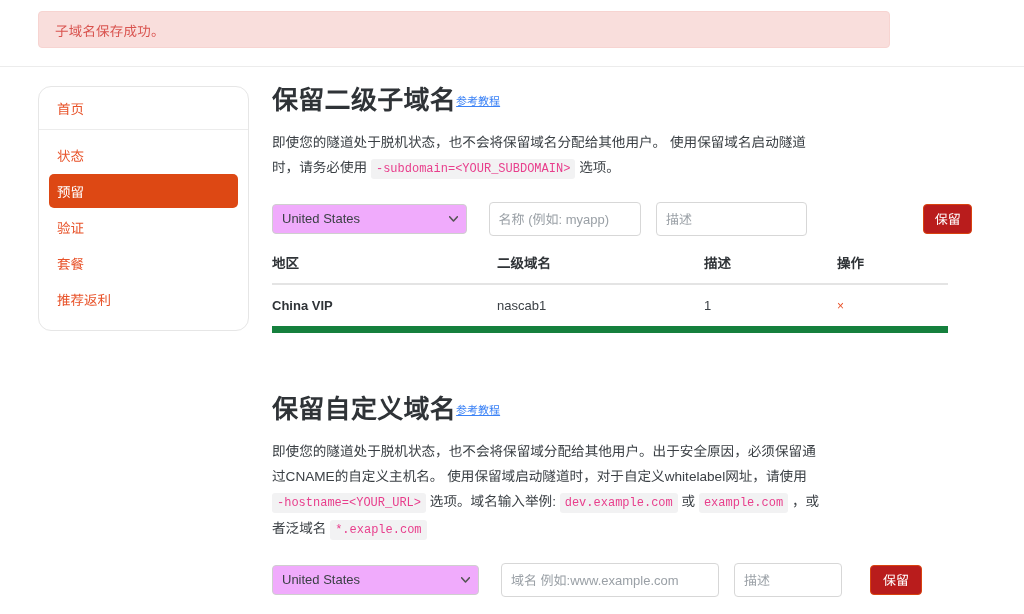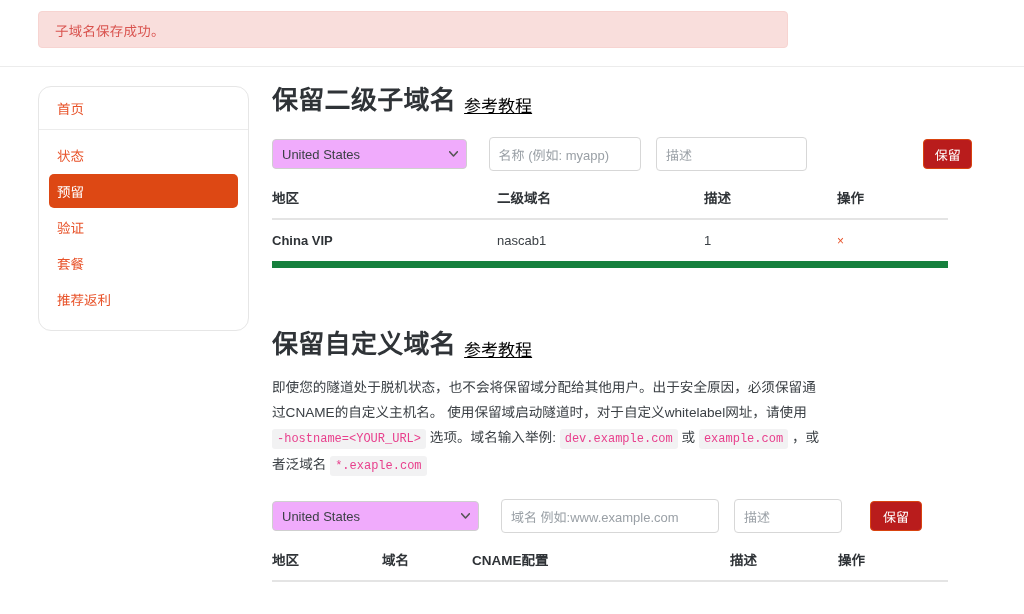--- a/index.html
+++ b/index.html
@@ -10,21 +10,21 @@
     font-family: "Liberation Sans", "DejaVu Sans", sans-serif;
     color: #333333;
     overflow: hidden;
   }
   .page { position: relative; width: 1024px; height: 614px; }
 
   
   .alert {
     position: absolute;
     left: 38px; top: 11px;
-    width: 750px; height: 37px;
+    width: 852px; height: 37px;
     background: #f9dedc;
     border: 1px solid #f7d4d1;
     border-radius: 4px;
     display: flex;
     align-items: center;
     padding-left: 16px;
   }
   .alert-text {
     font-size: 13.5px;
     color: #d9534f;
@@ -78,25 +78,24 @@
   }
   .section-title {
     font-size: 26px;
     font-weight: bold;
     color: #2f3337;
     line-height: 1.15;
     margin: 0;
     letter-spacing: .3px;
   }
   .tutorial-link {
-    font-size: 17px;
-    color: #000000;
+    font-size: 11px;
+    color: #3b82f6;
     margin-top: 6px;
     white-space: nowrap;
-    margin-left: 8px;
   }
 
   .desc {
     font-size: 13.6px;
     line-height: 25px;
     color: #3b4045;
     margin-top: 14px;
     max-width: 552px;
   }
   code.kbd {
@@ -226,20 +225,21 @@
   </nav>
 
   <main class="main">
 
     <section>
       <div class="section-head">
         <h1 class="section-title">保留二级子域名</h1>
         <a class="tutorial-link" href="#">参考教程</a>
       </div>
 
+      <p class="desc">即使您的隧道处于脱机状态，也不会将保留域名分配给其他用户。 使用保留域名启动隧道时，请务必使用 <code class="kbd">-subdomain=&lt;YOUR_SUBDOMAIN&gt;</code> 选项。</p>
 
       <div class="form-row">
         <div class="sel">
           <span class="sel-value">United States</span>
           <span class="chev">
             <svg width="9" height="7" viewBox="0 0 9 7">
                 <path d="M0.6 0.8 L4.5 5 L8.4 0.8" fill="none" stroke="#555" stroke-width="1.6" stroke-linecap="round" stroke-linejoin="round"></path>
               </svg>
           </span>
         </div>

